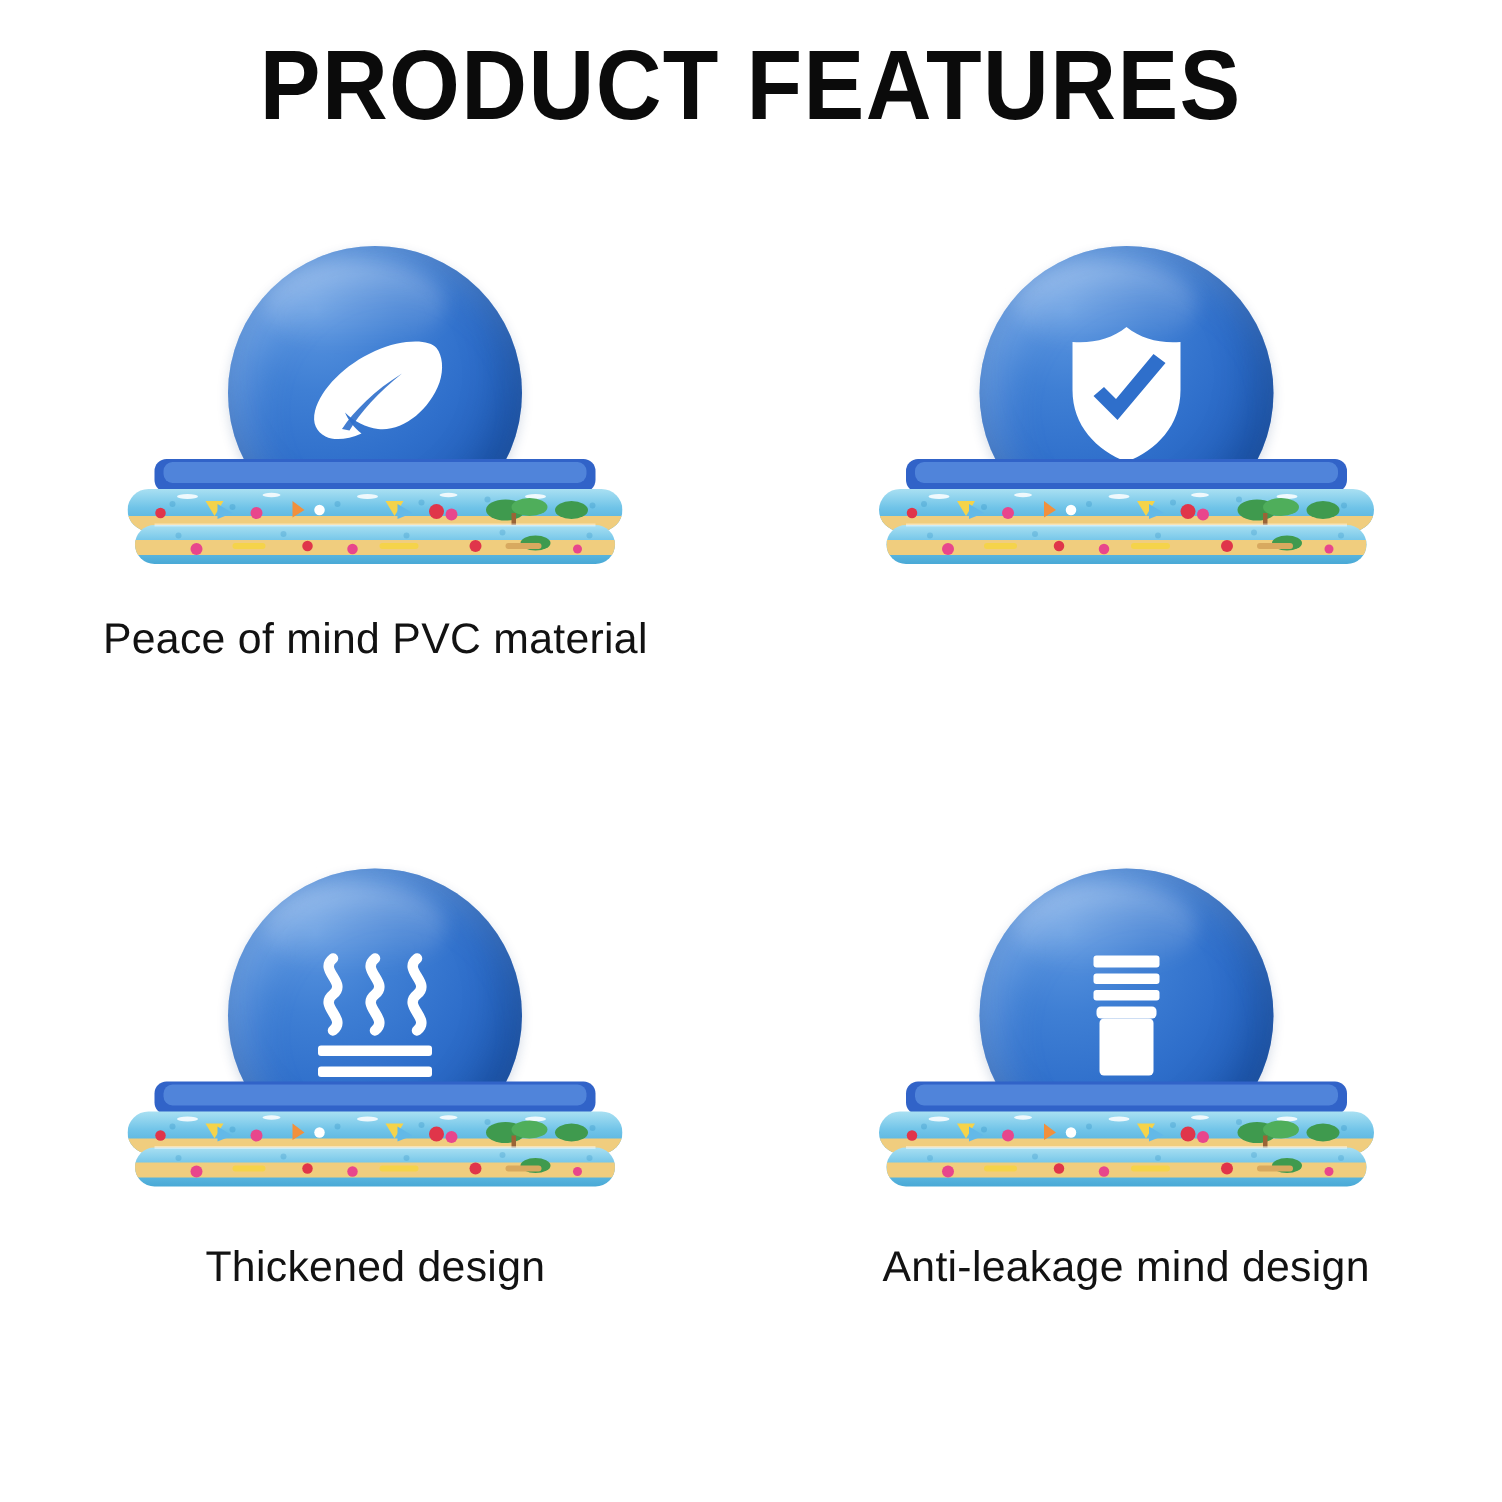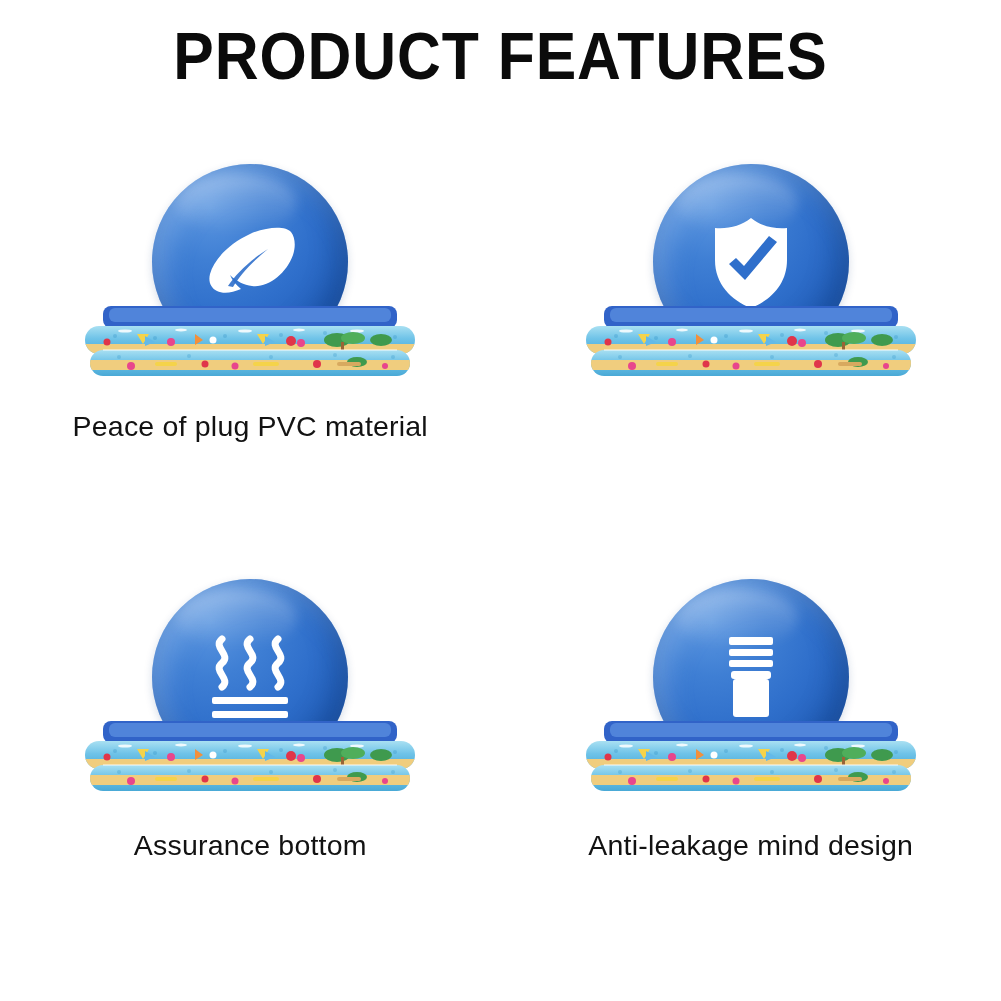--- a/index.html
+++ b/index.html
@@ -203,21 +203,21 @@
               <circle cx="34" cy="57" r="2"></circle>
                 <circle cx="104" cy="56" r="2"></circle>
                 <circle cx="186" cy="57" r="2"></circle>
               <circle cx="250" cy="55" r="2"></circle>
                 <circle cx="308" cy="57" r="2"></circle>
             </g>
           </g>
           <path d="M18,50 h294" stroke="#ffffff" stroke-opacity=".45" stroke-width="2" fill="none"></path>
         </svg>
       </div>
-      <div class="caption">Peace of plug PVC material</div>
+      <div class="caption">Peace of mind PVC material</div>
     </div>
 
     <div class="cell row1">
       <div class="art">
 
         <div class="badge">
           <svg class="icon" viewBox="0 0 120 120">
             <path d="M60,16 L60,16 C70,24 82,27 96,26 L96,58 C96,82 80,98 60,106 C40,98 24,82 24,58 L24,26 C38,27 50,24 60,16 Z" fill="#ffffff"></path>
             <path d="M38,62 L54,78 L86,40 L78,34 L53,64 L45,56 Z" fill="#2f6fcb"></path>
           </svg>
@@ -397,21 +397,21 @@
               <circle cx="34" cy="57" r="2"></circle>
                 <circle cx="104" cy="56" r="2"></circle>
                 <circle cx="186" cy="57" r="2"></circle>
               <circle cx="250" cy="55" r="2"></circle>
                 <circle cx="308" cy="57" r="2"></circle>
             </g>
           </g>
           <path d="M18,50 h294" stroke="#ffffff" stroke-opacity=".45" stroke-width="2" fill="none"></path>
         </svg>
       </div>
-      <div class="caption">Assurance bottom</div>
+      <div class="caption">Thickened design</div>
     </div>
 
     <div class="cell row2">
       <div class="art">
 
         <div class="badge">
           <svg class="icon" viewBox="0 0 120 120">
             <rect x="38" y="20" width="44" height="8" rx="2" fill="#ffffff"></rect>
             <rect x="38" y="32" width="44" height="7" rx="2" fill="#ffffff"></rect>
             <rect x="38" y="43" width="44" height="7" rx="2" fill="#ffffff"></rect>

